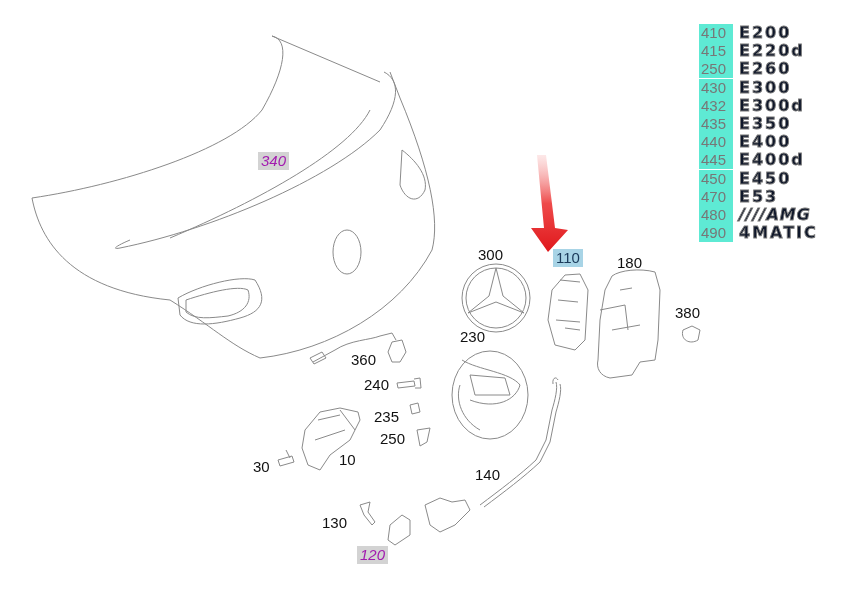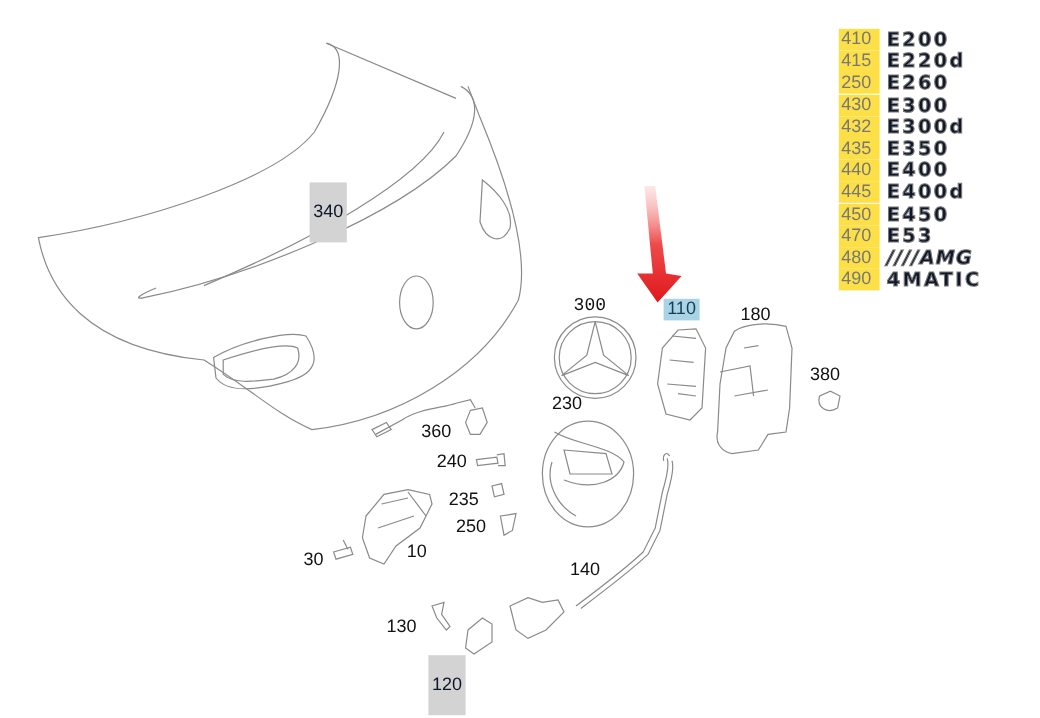--- a/index.html
+++ b/index.html
@@ -1,23 +1,23 @@
 <!DOCTYPE html>
 <html><head>
 <meta charset="utf-8">
 <style>
   html,body{margin:0;padding:0;background:#fff;}
   body{width:867px;height:598px;position:relative;overflow:hidden;font-family:"Liberation Sans",sans-serif;}
   .canvas{position:absolute;left:0;top:0;width:867px;height:598px;}
   .lbl{position:absolute;font-size:15px;color:#111;line-height:18px;white-space:nowrap;}
-  .lbl.grey{background:#d3d3d3;color:#0f172a;padding:16px 3px;}
+  .lbl.grey{background:#d3d3d3;color:#a21caf;padding:0 3px;font-style:italic;}
   .lbl.hl{background:#a8d4e6;color:#1a3a5a;padding:0 3px;}
   .legend{position:absolute;left:699px;top:24px;width:160px;}
   .leg-row{position:relative;height:18.2px;display:flex;align-items:center;}
-  .leg-num{width:34px;height:18px;background:#fde047;color:#777;font-size:15px;line-height:18px;padding-left:2px;box-sizing:border-box;}
+  .leg-num{width:34px;height:18px;background:#5eead4;color:#777;font-size:15px;line-height:18px;padding-left:2px;box-sizing:border-box;}
   .leg-badge{margin-left:6px;font-family:"DejaVu Sans",sans-serif;font-size:16px;font-weight:bold;color:#0f172a;
     -webkit-text-stroke:0.9px #777;letter-spacing:2px;line-height:16px;}
   .leg-badge.amg{font-style:italic;letter-spacing:1px;}
   svg{position:absolute;left:0;top:0;}
 </style>
 </head>
 <body>
 
 <div class="canvas">
   <svg width="867" height="598" viewBox="0 0 867 598">
@@ -105,21 +105,21 @@
         </g>
       <g>
           <path d="M425 505 L440 498 L452 502 L465 500 L470 510 L455 525 L440 532 L430 525 Z"></path>
         </g>
     </g>
 
     <path d="M537 155 L546 155 L555 228 L568 230 L548 252 L531 228 L544 228 Z" fill="url(#arrowGrad)" stroke="none"></path>
   </svg>
 
   <span class="lbl grey" style="left:258px;top:152px;">340</span>
-  <span class="lbl" style="left:478px;top:246px;font-family:Liberation Mono, monospace;">300</span>
+  <span class="lbl" style="left:478px;top:246px;">300</span>
   <span class="lbl hl" style="left:553px;top:249px;">110</span>
   <span class="lbl" style="left:617px;top:254px;">180</span>
   <span class="lbl" style="left:675px;top:304px;">380</span>
   <span class="lbl" style="left:460px;top:328px;">230</span>
   <span class="lbl" style="left:351px;top:351px;">360</span>
   <span class="lbl" style="left:364px;top:376px;">240</span>
   <span class="lbl" style="left:374px;top:408px;">235</span>
   <span class="lbl" style="left:380px;top:430px;">250</span>
   <span class="lbl" style="left:253px;top:458px;">30</span>
   <span class="lbl" style="left:339px;top:451px;">10</span>

